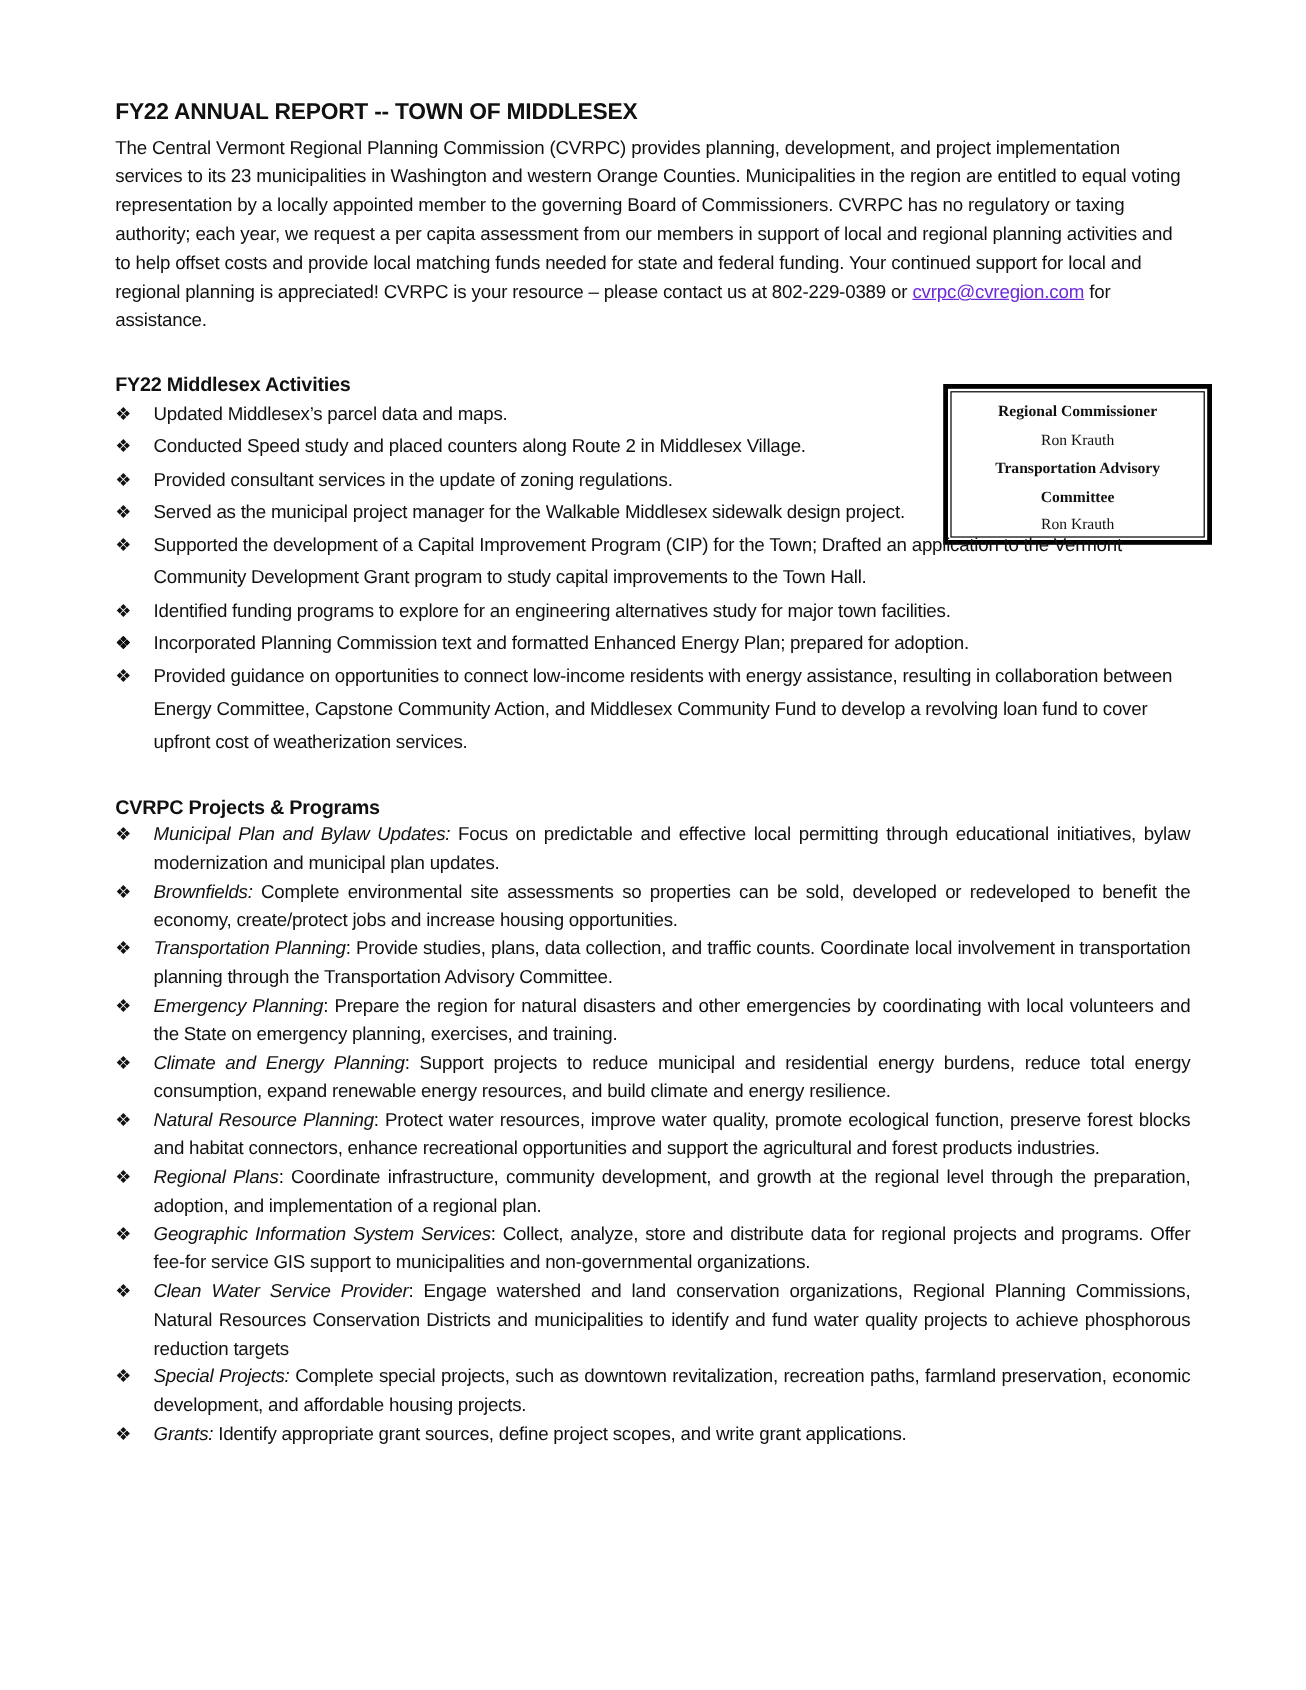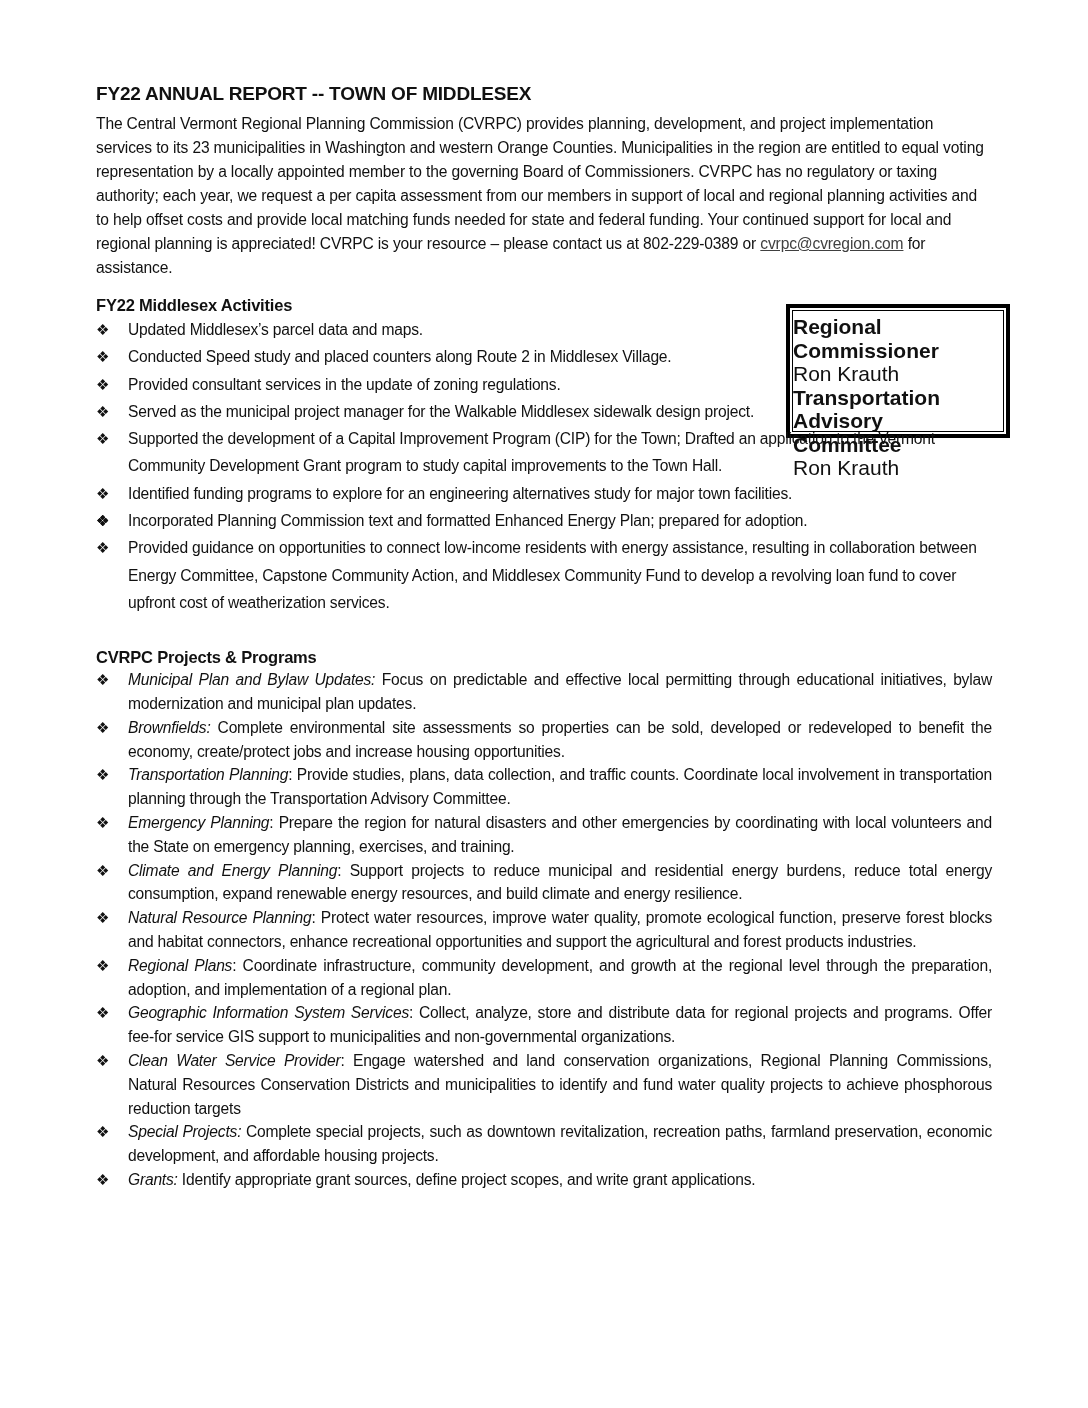--- a/index.html
+++ b/index.html
@@ -29,32 +29,32 @@
       margin: 0 0 6px 0;
       line-height: 24px;
     }
     .intro {
       font-size: 15.6px;
       line-height: 24px;
       margin: 0;
       letter-spacing: -0.15px;
     }
     .intro a {
-      color: #404040;
+      color: #6d28d9;
     }
     .section-heading {
       font-weight: bold;
       font-size: 16.5px;
       line-height: 22px;
       margin: 0;
       letter-spacing: -0.2px;
     }
     .activities {
       position: relative;
-      margin-top: 14px;
+      margin-top: 30px;
     }
     .activity-list {
       list-style: none;
       margin: 0;
       padding: 0;
     }
     .activity-list li {
       position: relative;
       padding-left: 32px;
       font-size: 15.6px;
@@ -80,23 +80,25 @@
       border: 4px solid #000;
       box-sizing: border-box;
       padding: 2px;
       background: #fff;
     }
     .commissioner-inner {
       border: 1.5px solid #000;
       width: 100%;
       height: 100%;
       box-sizing: border-box;
-      font-size: 21px;
+      text-align: center;
+      font-size: 13px;
       line-height: 23.5px;
       padding-top: 4px;
+      font-family: Liberation Serif, serif;
     }
     .commissioner-inner .role {
       font-weight: bold;
     }
     .projects {
       margin-top: 30px;
     }
     .project-list {
       list-style: none;
       margin: 0;

